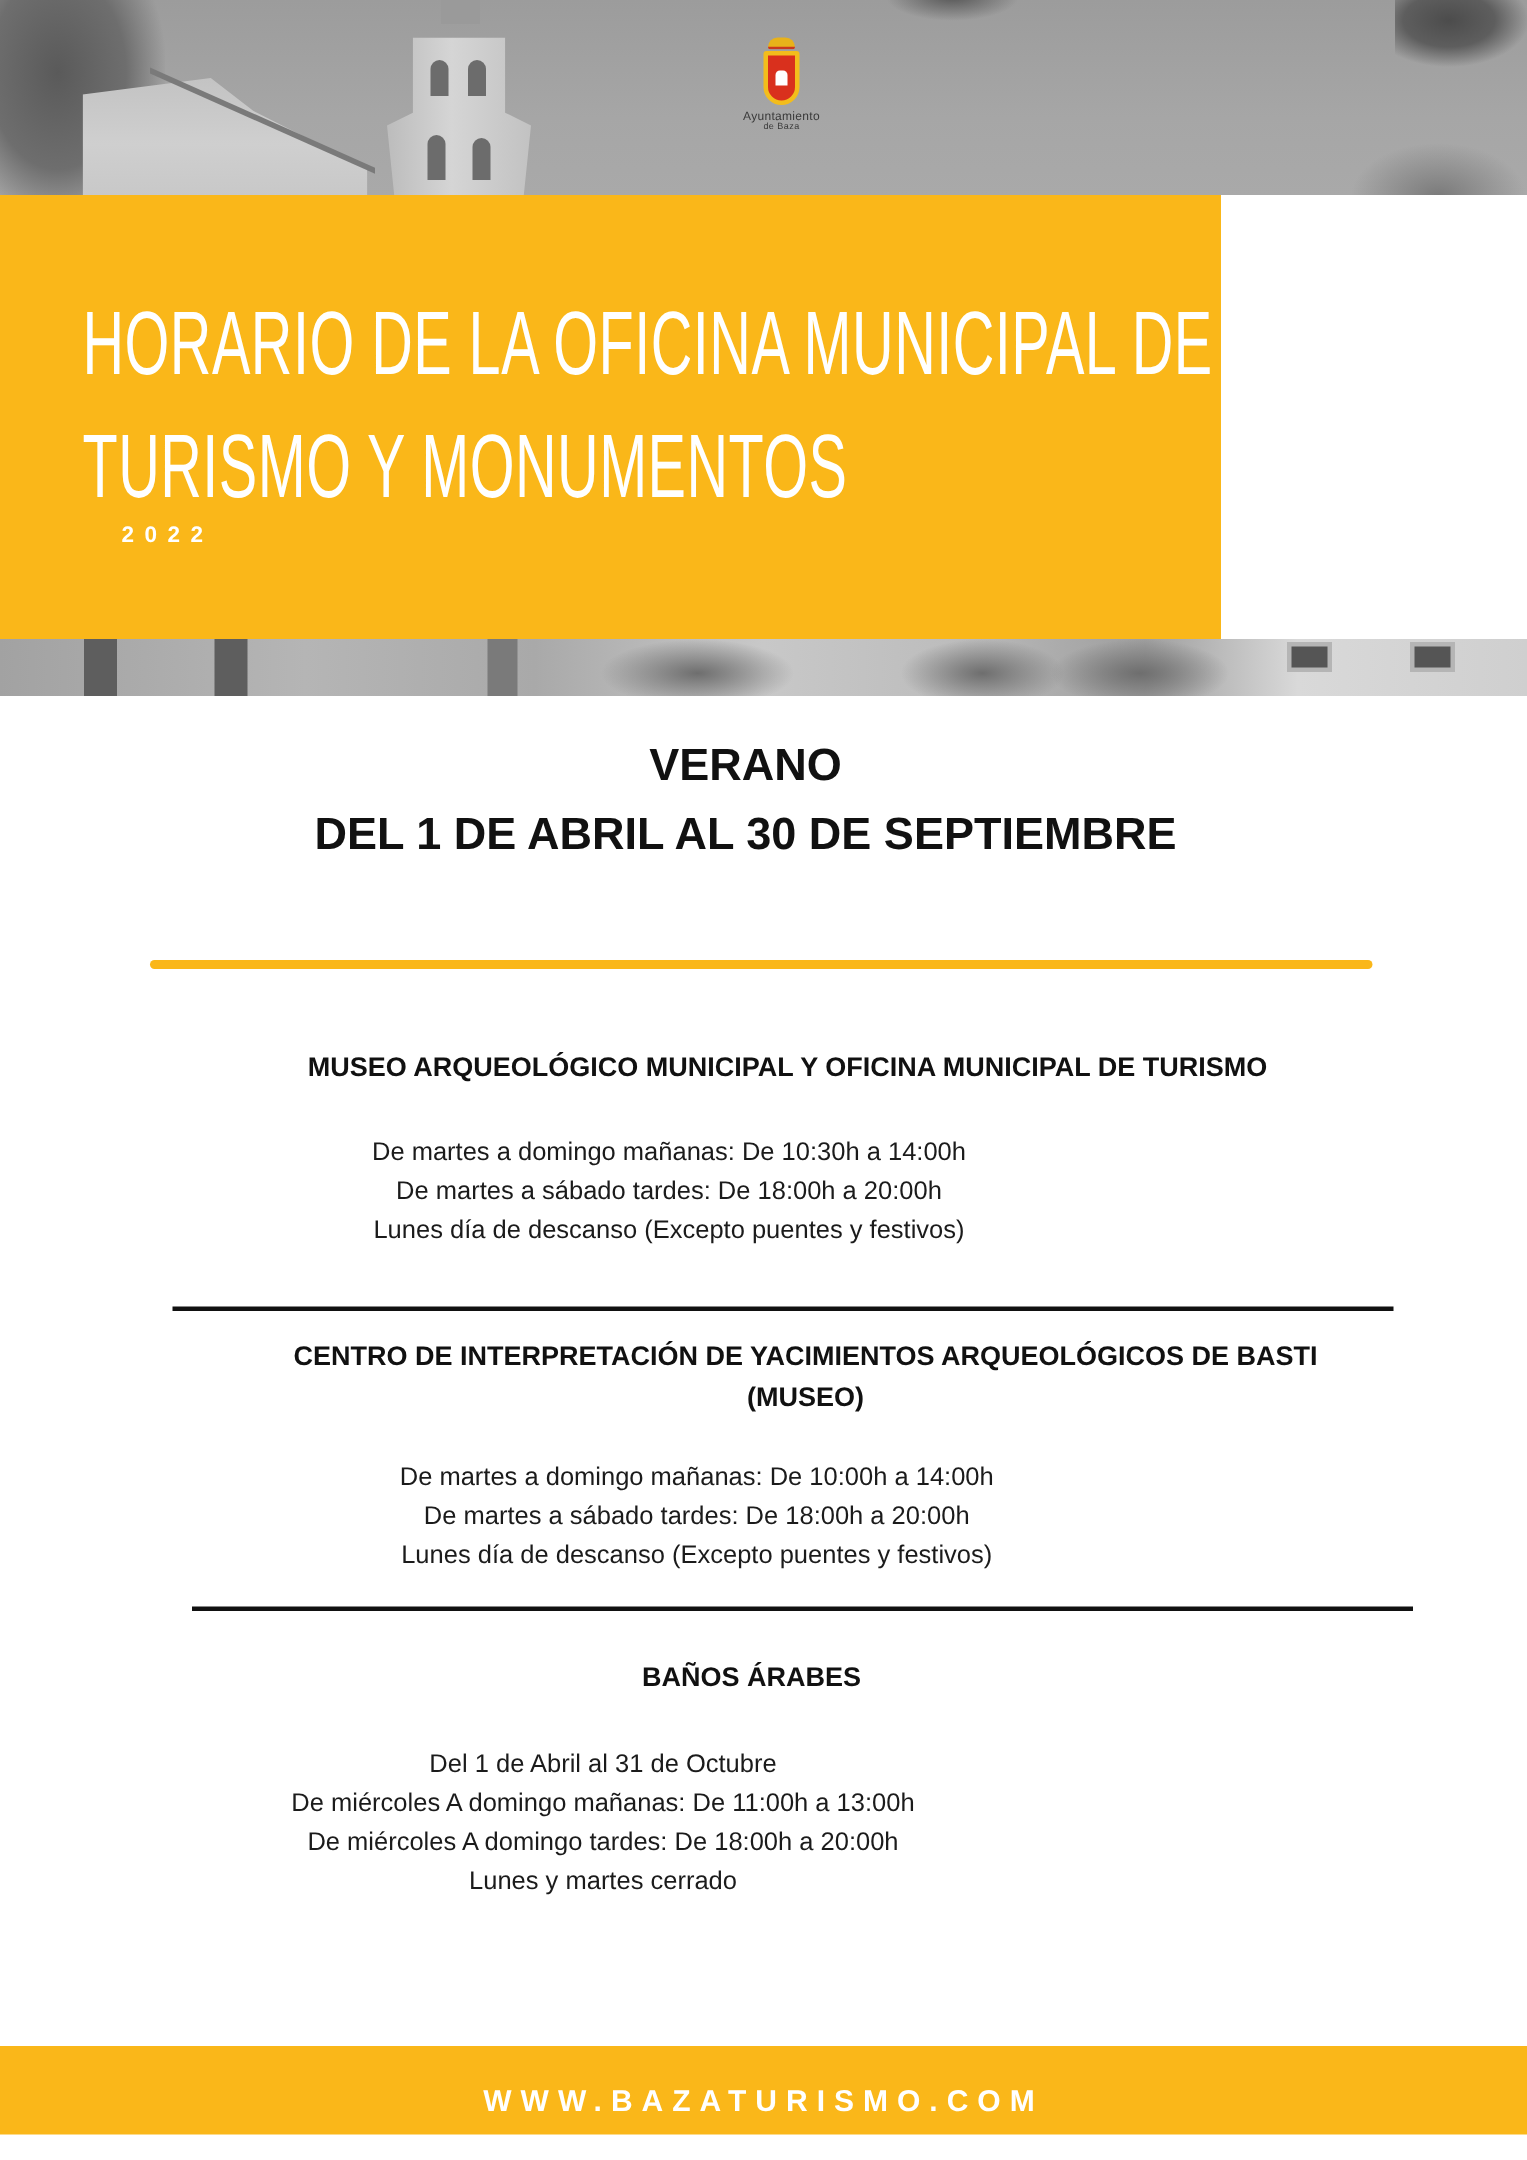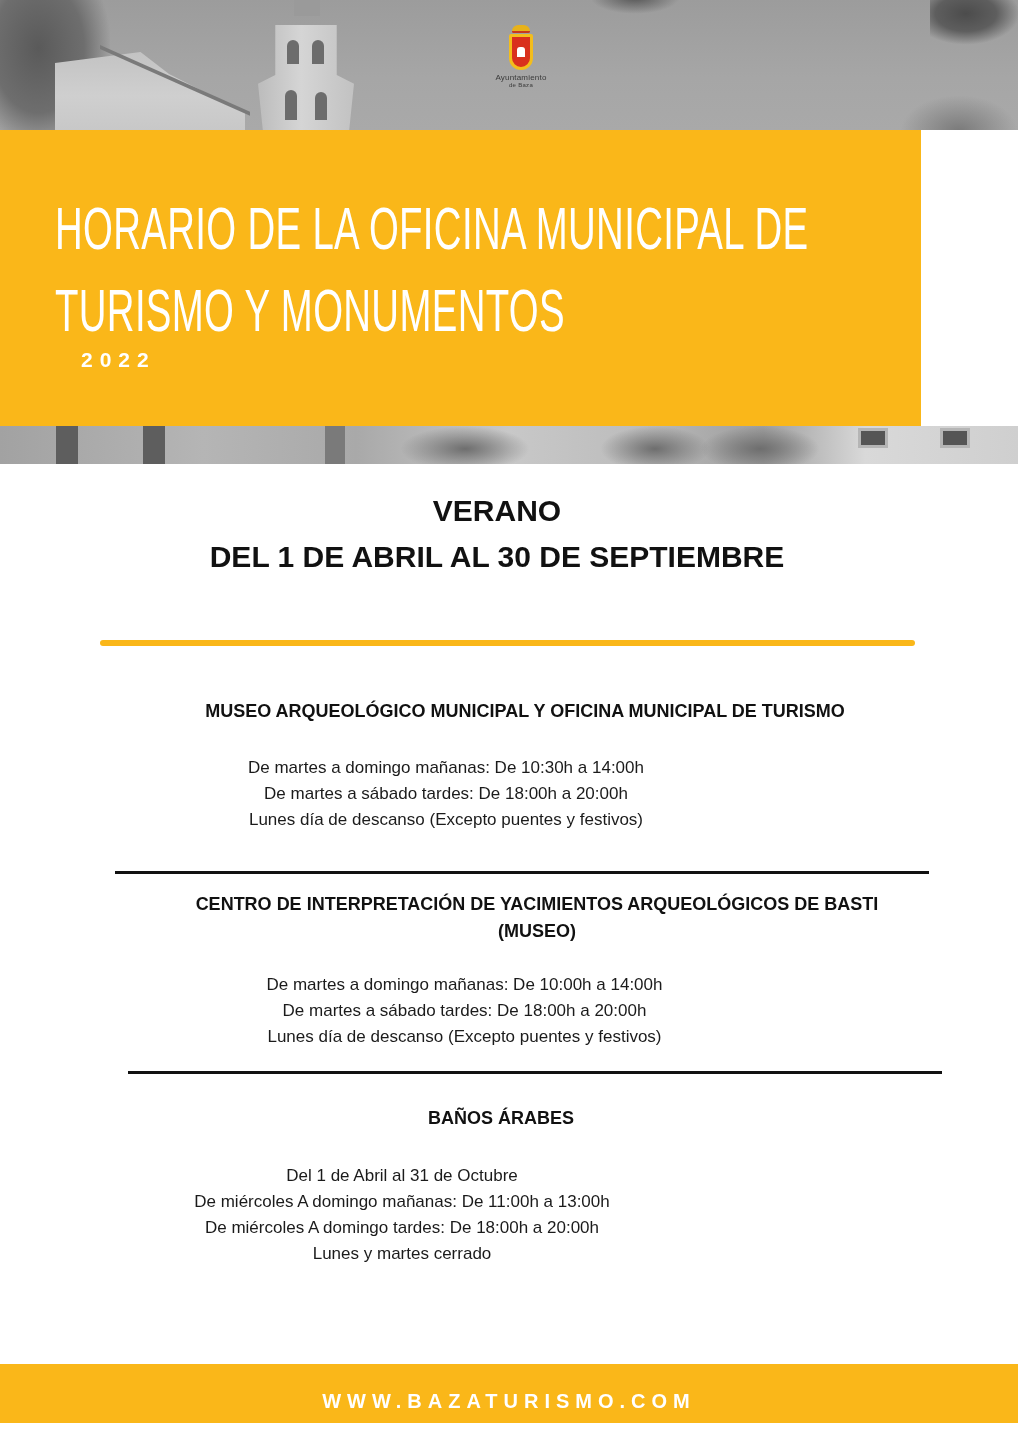--- a/index.html
+++ b/index.html
@@ -62,33 +62,33 @@
       width: 24px; height: 36px; margin: 1px auto 0; border-radius: 2px 2px 12px 12px;
       background: #d9301d; border: 3px solid #f3bd1c;
       display: flex; align-items: center; justify-content: center;
     }
     .logo .castle { width: 8px; height: 10px; background: #ffffff; border-radius: 3px 3px 0 0; }
     .logo .logo-text-1 { font-size: 8px; color: #3a3a3a; margin-top: 3px; letter-spacing: 0.2px; }
     .logo .logo-text-2 { font-size: 6px; color: #3a3a3a; letter-spacing: 0.3px; }
 
     
     .title-band {
-      position: absolute; left: 0; top: 130px; width: 921px; height: 296px;
+      position: absolute; left: 0; top: 130px; width: 814px; height: 296px;
       background: #fab719;
     }
     .title-band h1 {
       position: absolute; left: 55px; top: 58px; width: 940px;
       font-family: "Liberation Sans", sans-serif; font-weight: normal;
       color: #ffffff; font-size: 60px; line-height: 82px;
       transform: scaleX(0.64); transform-origin: left top;
       width: 1470px; letter-spacing: 0.5px;
     }
     .title-band .year {
       position: absolute; left: 81px; top: 218px;
-      color: #ffffff; font-weight: bold; font-size: 21px; letter-spacing: 7px;
+      color: #ffffff; font-weight: bold; font-size: 15px; letter-spacing: 7px;
     }
 
     
     .photo-strip {
       position: absolute; left: 0; top: 426px; width: 1018px; height: 38px; overflow: hidden;
       background: linear-gradient(90deg, #a2a2a2 0%, #b5b5b5 20%, #a9a9a9 35%, #c8c8c8 50%, #bdbdbd 62%, #9e9e9e 75%, #d9d9d9 85%, #cfcfcf 100%);
     }
     .photo-strip .pillar { position: absolute; top: 0; height: 38px; background: #5e5e5e; }
     .photo-strip .plant { position: absolute; top: 0; height: 38px; background: radial-gradient(ellipse at 50% 60%, #6e6e6e 0%, rgba(120,120,120,0) 70%); }
     .photo-strip .window { position: absolute; top: 2px; width: 30px; height: 20px; border: 3px solid #b5b5b5; background: #555; }

